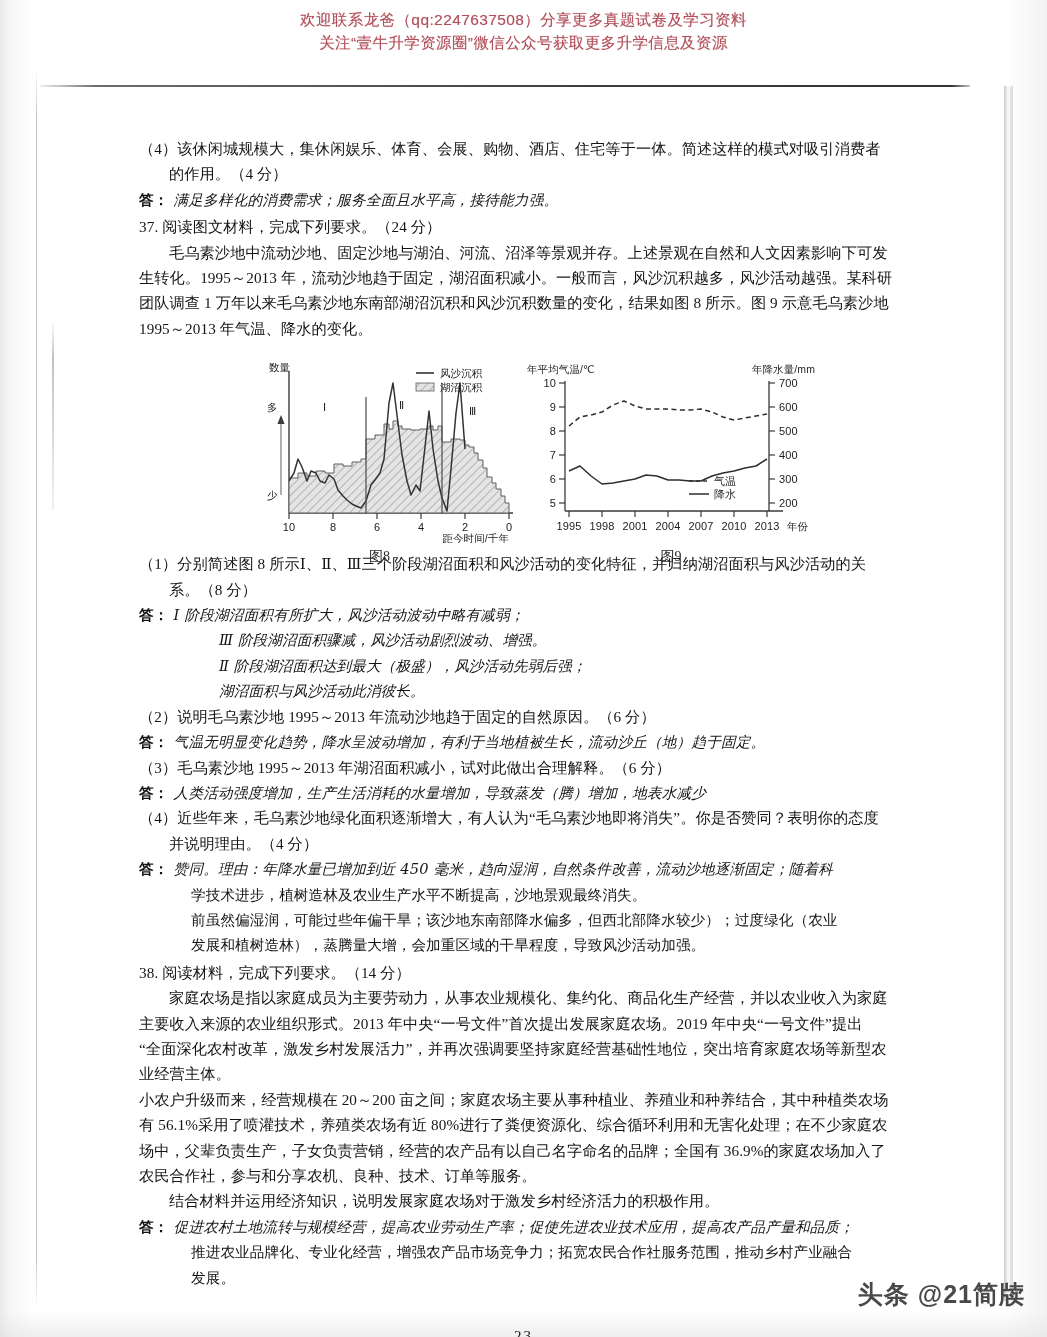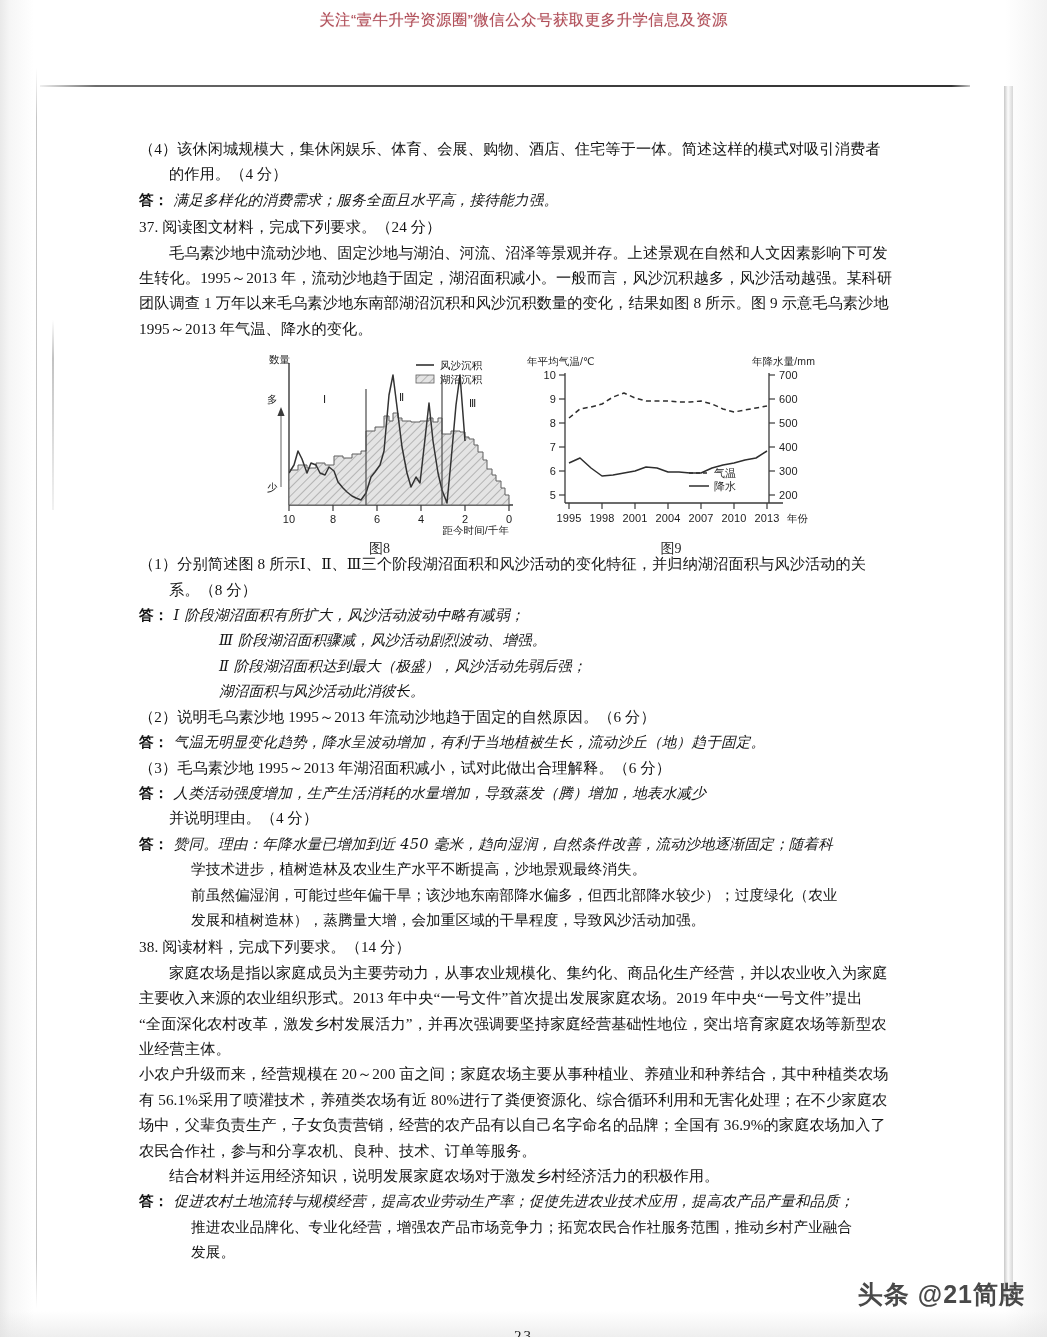--- a/index.html
+++ b/index.html
@@ -91,21 +91,21 @@
     font-family:"DejaVu Serif",serif;
     font-size:14.6px;
   }
 
   
   #figures-row{
     position:relative;
     height:200px;
     margin:6px 0 4px 0;
   }
-  .figure-wrap{position:absolute;top:8px;}
+  .figure-wrap{position:absolute;top:16px;}
   #fig8-wrap{left:122px;width:265px;}
   #fig9-wrap{left:382px;width:300px;}
   .fig-caption{
     text-align:center;
     font-size:14px;
     margin-top:1px;
     color:#2a2a2a;
   }
   #fig8-caption{margin-left:-28px;}
 
@@ -130,20 +130,21 @@
 <body>
 
 <div id="page-sheet"></div>
 <div class="scan-edge-left"></div>
 <div class="scan-edge-left2"></div>
 <div class="scan-top-rule"></div>
 <div class="scan-right-fold"></div>
 <div class="scan-bottom-shadow"></div>
 
 <div id="ad-banner">
+  <span class="ad-line">欢迎联系龙爸（qq:2247637508）分享更多真题试卷及学习资料</span>
   <span class="ad-line">关注“壹牛升学资源圈”微信公众号获取更多升学信息及资源</span>
 </div>
 
 <div id="doc-body">
 
   <div class="q-block">
     <div class="q-line hang">（4）该休闲城规模大，集休闲娱乐、体育、会展、购物、酒店、住宅等于一体。简述这样的模式对吸引消费者</div>
     <div class="q-line indent-body">的作用。（4 分）</div>
     <div class="ans"><span class="ans-tag">答：</span><span>满足多样化的消费需求；服务全面且水平高，接待能力强。</span></div>
   </div>
@@ -321,20 +322,21 @@
     <div class="ans-cont">Ⅲ 阶段湖沼面积骤减，风沙活动剧烈波动、增强。</div>
     <div class="ans-cont">Ⅱ 阶段湖沼面积达到最大（极盛），风沙活动先弱后强；</div>
     <div class="ans-cont">湖沼面积与风沙活动此消彼长。</div>
 
     <div class="q-line hang">（2）说明毛乌素沙地 1995～2013 年流动沙地趋于固定的自然原因。（6 分）</div>
     <div class="ans"><span class="ans-tag">答：</span><span>气温无明显变化趋势，降水呈波动增加，有利于当地植被生长，流动沙丘（地）趋于固定。</span></div>
 
     <div class="q-line hang">（3）毛乌素沙地 1995～2013 年湖沼面积减小，试对此做出合理解释。（6 分）</div>
     <div class="ans"><span class="ans-tag">答：</span><span>人类活动强度增加，生产生活消耗的水量增加，导致蒸发（腾）增加，地表水减少</span></div>
 
+    <div class="q-line hang">（4）近些年来，毛乌素沙地绿化面积逐渐增大，有人认为“毛乌素沙地即将消失”。你是否赞同？表明你的态度</div>
     <div class="q-line indent-body">并说明理由。（4 分）</div>
     <div class="ans"><span class="ans-tag">答：</span><span>赞同。理由：年降水量已增加到近 450 毫米，趋向湿润，自然条件改善，流动沙地逐渐固定；随着科</span></div>
     <div class="ans-cont2">学技术进步，植树造林及农业生产水平不断提高，沙地景观最终消失。</div>
     <div class="ans-cont2">前虽然偏湿润，可能过些年偏干旱；该沙地东南部降水偏多，但西北部降水较少）；过度绿化（农业</div>
     <div class="ans-cont2">发展和植树造林），蒸腾量大增，会加重区域的干旱程度，导致风沙活动加强。</div>
   </div>
 
   <div class="q-block">
     <div class="q-line">38. 阅读材料，完成下列要求。（14 分）</div>
     <div class="q-line para">家庭农场是指以家庭成员为主要劳动力，从事农业规模化、集约化、商品化生产经营，并以农业收入为家庭</div>

